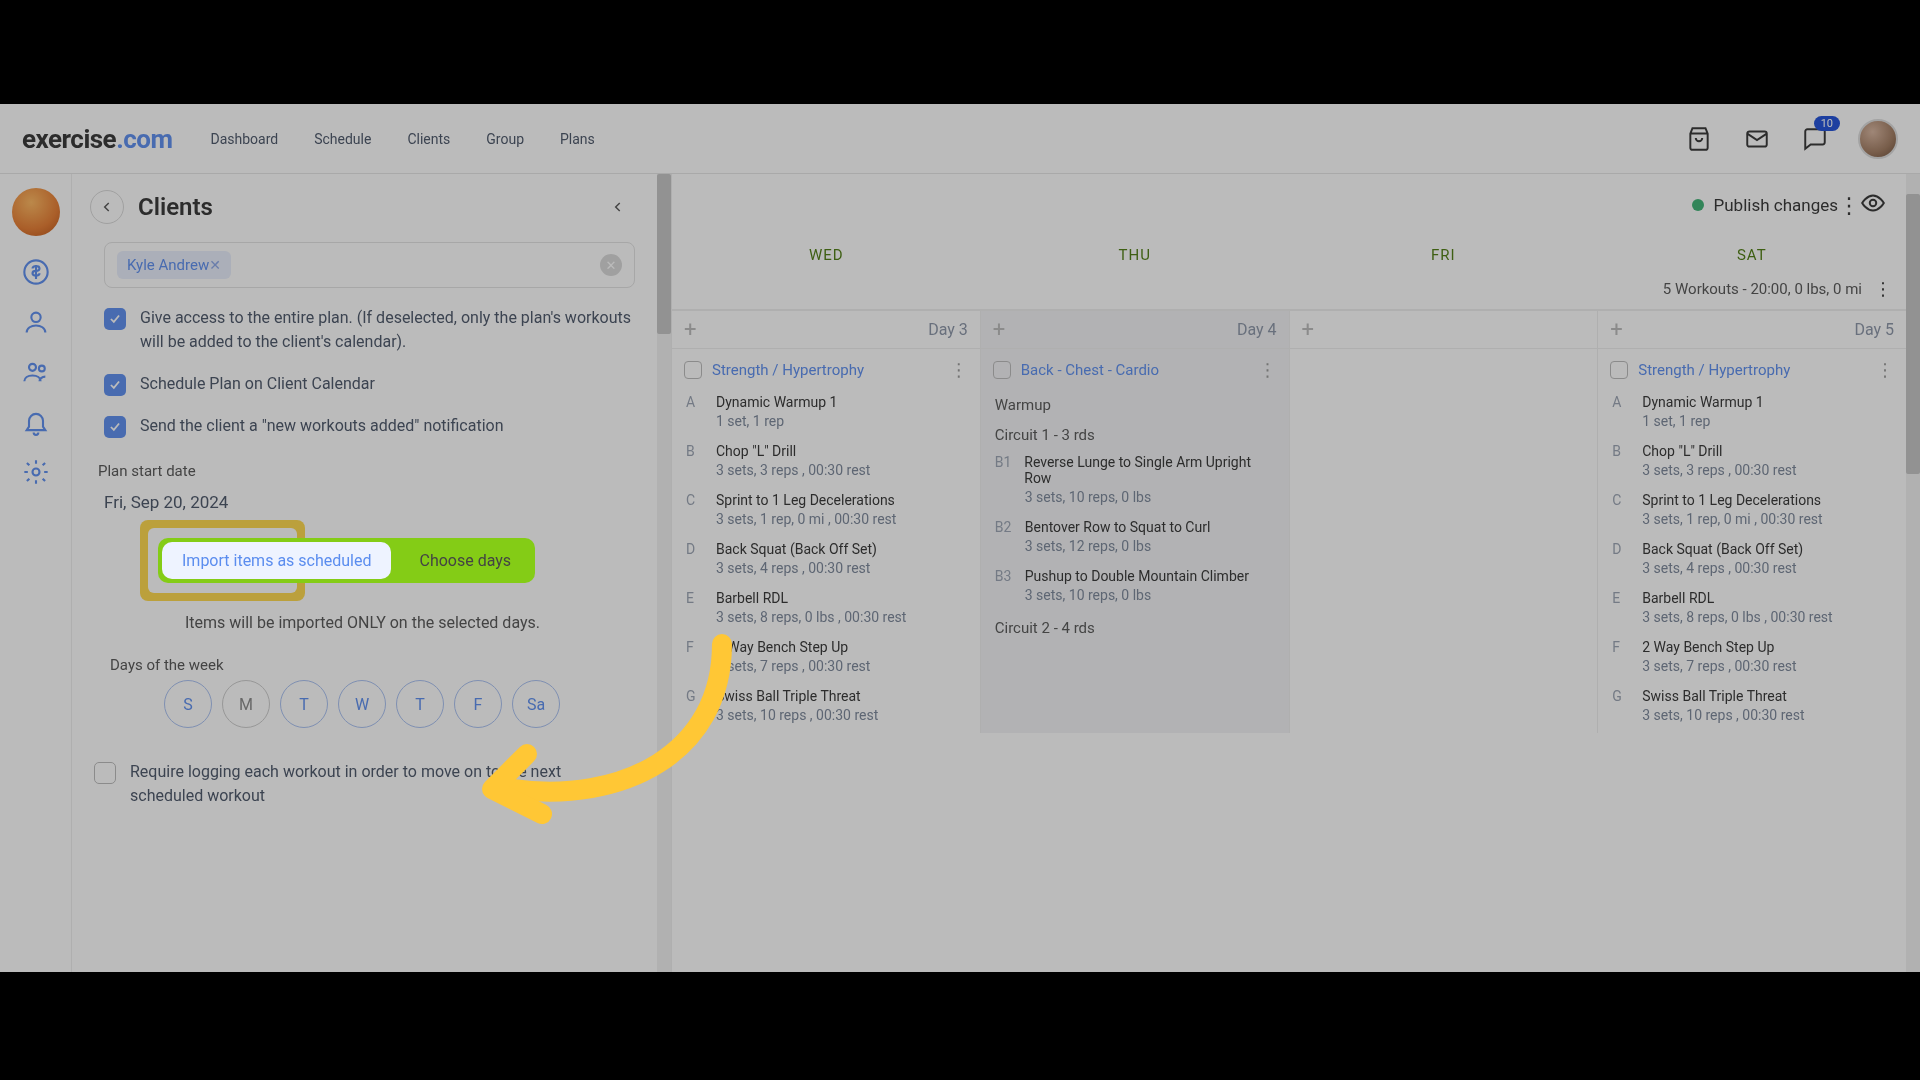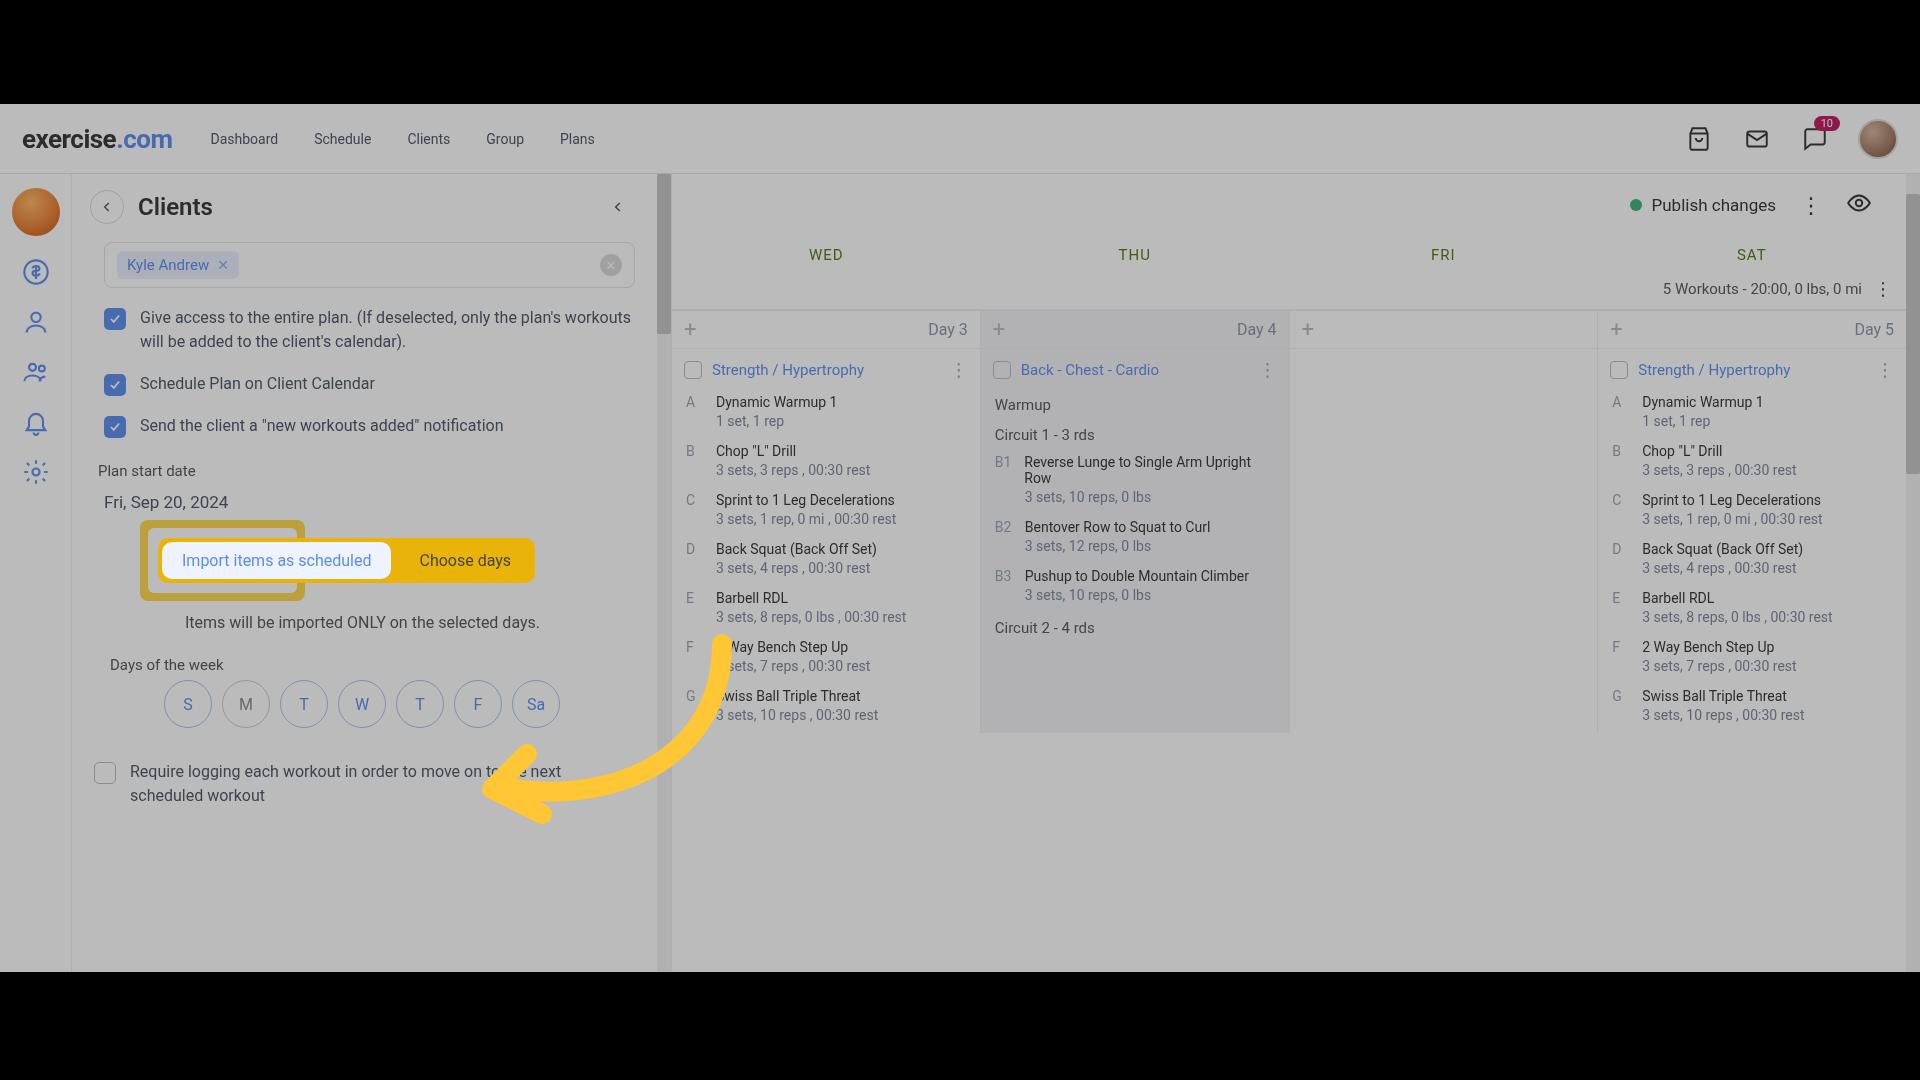--- a/index.html
+++ b/index.html
@@ -10,66 +10,66 @@
 
   .topnav { height:70px; border-bottom:1px solid #e6e6e6; display:flex; align-items:center; padding:0 22px; gap:38px; }
   .logo { font-size:26px; font-weight:700; letter-spacing:-0.5px; }
   .logo .l1 { color:#333; }
   .logo .l2 { color:#5b8def; }
   .nav-links { display:flex; gap:36px; }
   .nav-links span { color:#4a5568; font-size:14px; cursor:pointer; }
   .nav-right { margin-left:auto; display:flex; align-items:center; gap:28px; }
   .nav-icn { width:30px; height:30px; display:flex; align-items:center; justify-content:center; color:#333; position:relative; }
   .nav-icn svg { width:26px; height:26px; stroke:#333; fill:none; stroke-width:1.8; }
-  .badge { position:absolute; top:-8px; right:-10px; background:#be185d; color:#fff; font-size:11px; border-radius:10px; padding:1px 7px; }
+  .badge { position:absolute; top:-8px; right:-10px; background:#1d4ed8; color:#fff; font-size:11px; border-radius:10px; padding:1px 7px; }
   .avatar { width:40px; height:40px; border-radius:50%; background:radial-gradient(circle at 35% 30%, #d7b49e 0%, #a07a5f 60%, #6b4b36 100%); border:2px solid #ddd; }
 
   .main { display:flex; height:calc(100% - 70px); }
   .iconrail { width:72px; border-right:1px solid #eee; padding-top:14px; display:flex; flex-direction:column; align-items:center; gap:22px; }
   .rail-av { width:48px; height:48px; border-radius:50%; background:radial-gradient(circle at 40% 30%, #ffb75e, #e77b2f 60%, #b84f12); }
   .rail-icn { width:28px; height:28px; color:#5b8def; }
   .rail-icn svg { width:100%; height:100%; stroke:currentColor; fill:none; stroke-width:1.8; }
 
   .panel { width:600px; border-right:1px solid #eee; position:relative; padding:0 12px 0 0; }
   .scrolltrack { position:absolute; right:0; top:0; width:14px; height:100%; background:#f1f1f1; }
   .scrollthumb { position:absolute; right:0; top:0; width:14px; height:160px; background:#c5c5c5; border-radius:2px; }
   .panel-inner { padding:16px 24px 0 18px; }
   .panel-head { display:flex; align-items:center; gap:14px; margin-bottom:18px; }
   .circ-btn { width:34px; height:34px; border-radius:50%; border:1px solid #d9d9d9; display:flex; align-items:center; justify-content:center; cursor:pointer; }
   .circ-btn svg { width:14px; height:14px; stroke:#555; fill:none; stroke-width:2.5; }
   .panel-title { font-size:24px; font-weight:600; color:#333; }
   .collapse-btn { margin-left:auto; }
   .client-chip-row { border:1px solid #e2e2e2; border-radius:8px; padding:8px 12px; display:flex; align-items:center; margin:0 0 18px 14px; }
-  .chip { background:#e8eefc; color:#5b8def; padding:5px 10px; border-radius:6px; font-size:15px; display:flex; align-items:center; gap:8px; }
+  .chip { background:#e8eefc; color:#5b8def; padding:5px 10px; border-radius:6px; font-size:15px; display:flex; align-items:center; }
   .chip .x { color:#8aa6e8; font-size:14px; cursor:pointer; }
   .clear-x { margin-left:auto; width:22px; height:22px; border-radius:50%; background:#d9d9d9; color:#fff; display:flex; align-items:center; justify-content:center; font-size:13px; cursor:pointer; }
   .opts { display:flex; flex-direction:column; gap:18px; margin-left:14px; }
   .opt { display:flex; gap:14px; align-items:flex-start; }
   .cbx { width:22px; height:22px; border-radius:5px; background:#5b8def; display:flex; align-items:center; justify-content:center; flex-shrink:0; margin-top:2px; }
   .cbx svg { width:14px; height:14px; stroke:#fff; fill:none; stroke-width:3; }
   .cbx.empty { background:#fff; border:1.5px solid #bbb; }
   .opt-text { color:#4a5568; font-size:16px; line-height:1.5; }
   .label-sm { color:#555; font-size:15px; margin:24px 0 6px 8px; }
   .date-txt { color:#4a5568; font-size:17px; margin:12px 0 18px 14px; }
   .tabs-highlight { position:relative; margin:8px 0 8px 68px; display:inline-block; }
   .hl-box { position:absolute; left:-18px; top:-18px; right:230px; bottom:-18px; background:#ffd94a; border-radius:8px; z-index:0; }
   .hl-inner { position:absolute; left:-10px; top:-10px; right:238px; bottom:-10px; background:#fff; border-radius:6px; z-index:0; }
-  .tabseg { position:relative; display:flex; background:#eab308; border-radius:10px; overflow:hidden; z-index:1; }
+  .tabseg { position:relative; display:flex; background:#84cc16; border-radius:10px; overflow:hidden; z-index:1; }
   .tabseg .seg { padding:13px 24px; font-size:16px; color:#444; cursor:pointer; }
   .tabseg .seg.active { background:#eef3ff; color:#5b8def; border-radius:10px; margin:4px; padding:9px 20px; }
   .hint { text-align:center; color:#555; font-size:16px; margin:22px 0 14px; }
   .days { display:flex; gap:10px; margin-left:74px; }
   .day { width:48px; height:48px; border-radius:50%; border:1.5px solid #a9c1f2; color:#5b8def; display:flex; align-items:center; justify-content:center; font-size:16px; cursor:pointer; }
   .day.dim { border-color:#ccc; color:#888; }
   .req-row { display:flex; gap:14px; margin:32px 0 0 4px; align-items:flex-start; }
 
   .content { flex:1; position:relative; }
   .content-scroll { position:absolute; right:0; top:0; width:14px; height:100%; background:#f1f1f1; }
   .content-thumb { position:absolute; right:0; top:20px; width:14px; height:280px; background:#c5c5c5; border-radius:2px; }
-  .chead { display:flex; justify-content:flex-end; align-items:center; gap:24px; padding:16px 48px 0 0; }
+  .chead { display:flex; justify-content:flex-end; align-items:center; padding:16px 34px 0 0; }
   .pub { display:flex; align-items:center; gap:10px; color:#333; font-size:17px; cursor:pointer; }
   .dot-g { width:12px; height:12px; border-radius:50%; background:#3bb273; }
   .kebab { font-size:22px; color:#333; cursor:pointer; }
   .eye svg { width:26px; height:26px; stroke:#333; fill:none; stroke-width:1.8; }
   .cal { padding:26px 14px 0 0; }
   .dayheads { display:flex; }
   .dayheads div { flex:1; text-align:center; color:#4d7c0f; font-size:15px; letter-spacing:1px; }
   .summary-row { display:flex; justify-content:flex-end; padding:14px 14px 10px 0; border-bottom:1px solid #eee; color:#555; font-size:15px; gap:12px; align-items:center;}
   .cols { display:flex; border-top:1px solid #eee; }
   .col { flex:1; border-right:1px solid #eee; min-width:0; }

